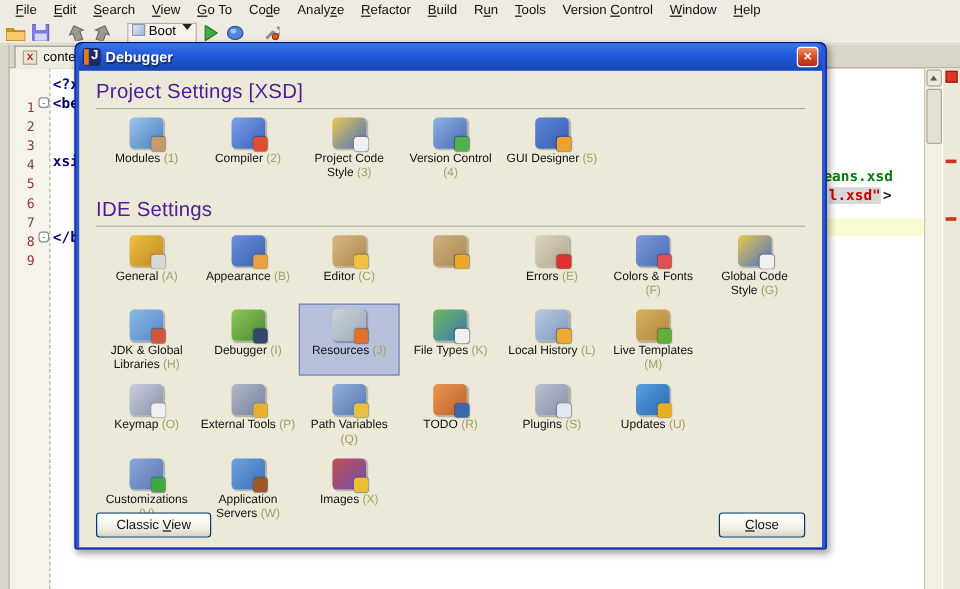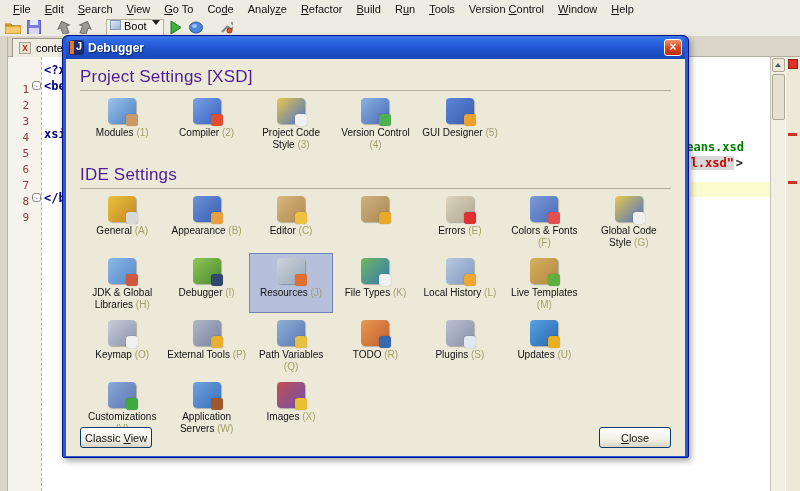--- a/index.html
+++ b/index.html
@@ -94,21 +94,21 @@
     padding:4px 1px 2px; border:1px solid transparent; min-height:54px; }
   .opt.selected { background:#b7c0da; border:1px solid #6f83b5; }
   .opt-label { font-size:10px; color:#111; text-align:center; line-height:1.15; margin-top:3px; }
   .opt-label .sc { color:#a3a06a; }
   .mi { width:28px; height:26px; border-radius:4px; position:relative;
     box-shadow:1px 1px 1px rgba(0,0,0,.25); }
   .mi:after { content:""; position:absolute; right:-2px; bottom:-2px; width:12px; height:12px;
     border-radius:3px; background:var(--acc); box-shadow:0 0 1px rgba(0,0,0,.4); }
   #btn-row { position:absolute; left:14px; right:14px; bottom:8px; display:flex;
     justify-content:space-between; }
-  .xp-btn { min-width:72px; height:21px; padding:0 4px; font-size:11px;
+  .xp-btn { min-width:72px; height:21px; padding:0 16px; font-size:11px;
     font-family:"Liberation Sans",sans-serif; color:#111;
     border:1px solid #003c74; border-radius:3px;
     background:linear-gradient(180deg,#ffffff 0%,#f2f0e6 60%,#d9d4c4 100%); }
   .xp-btn u { text-decoration:underline; }
 
   svg { display:block; }
 </style>
 </head>
 <body>
 

